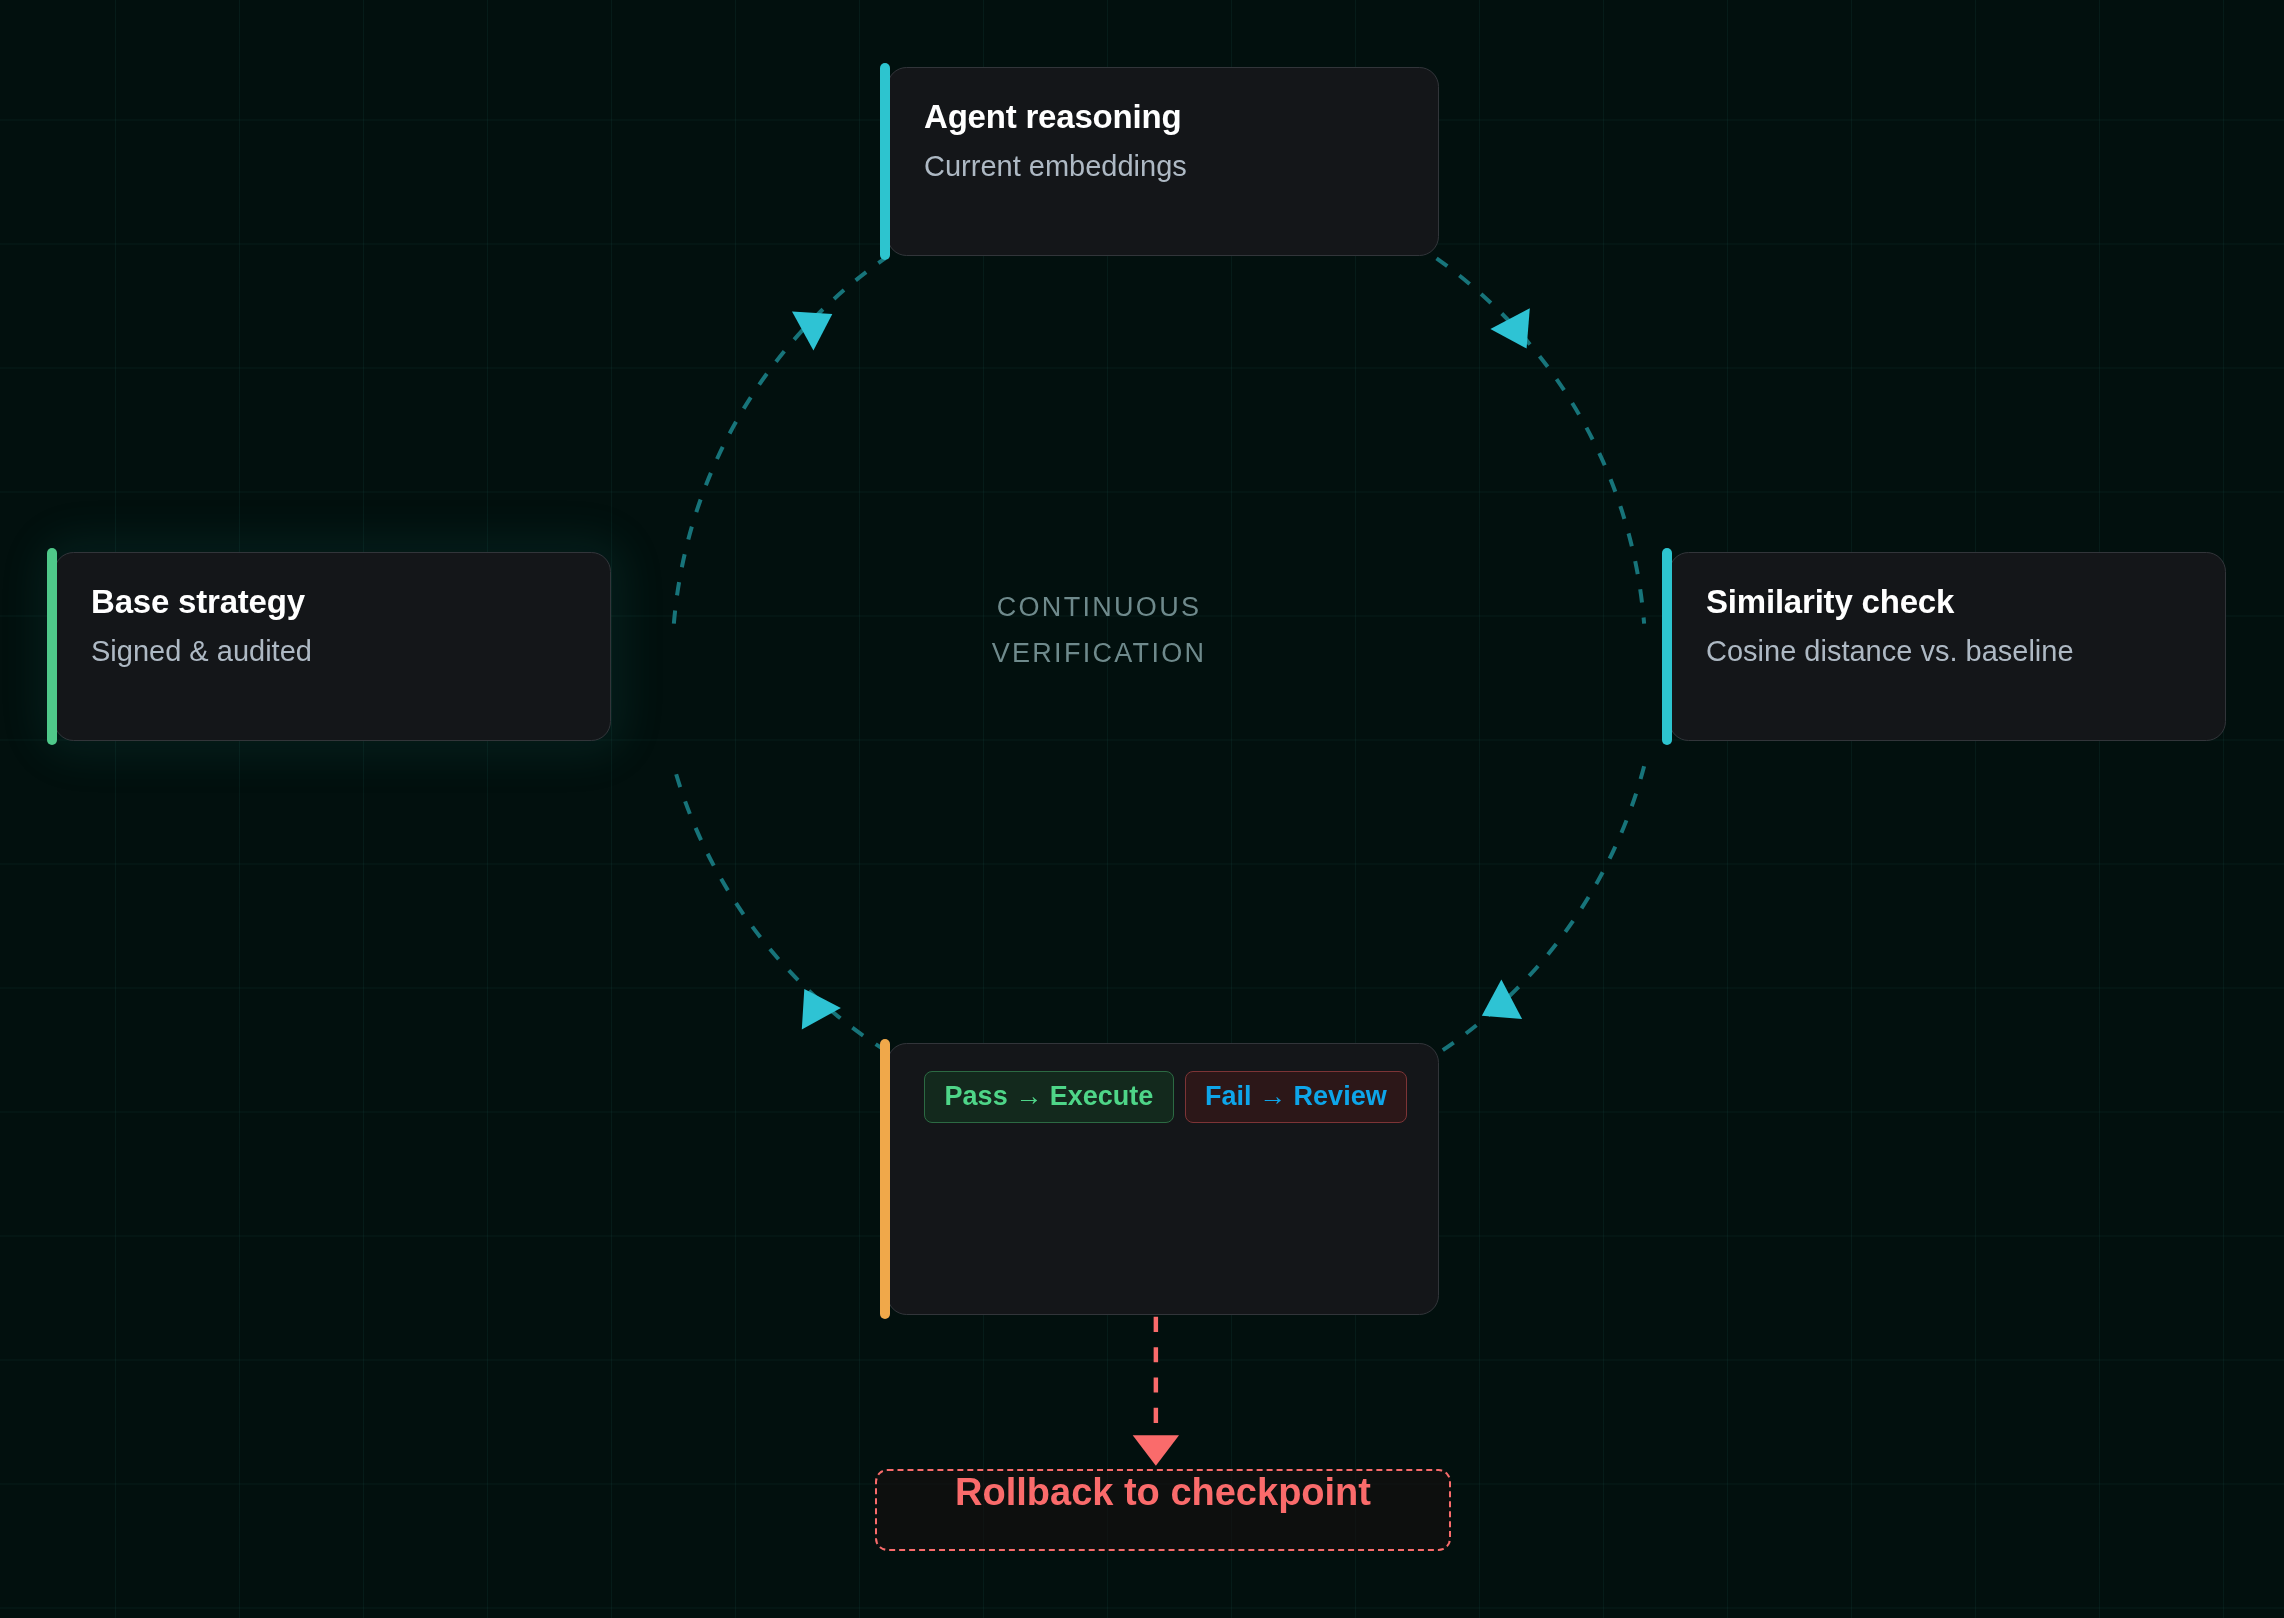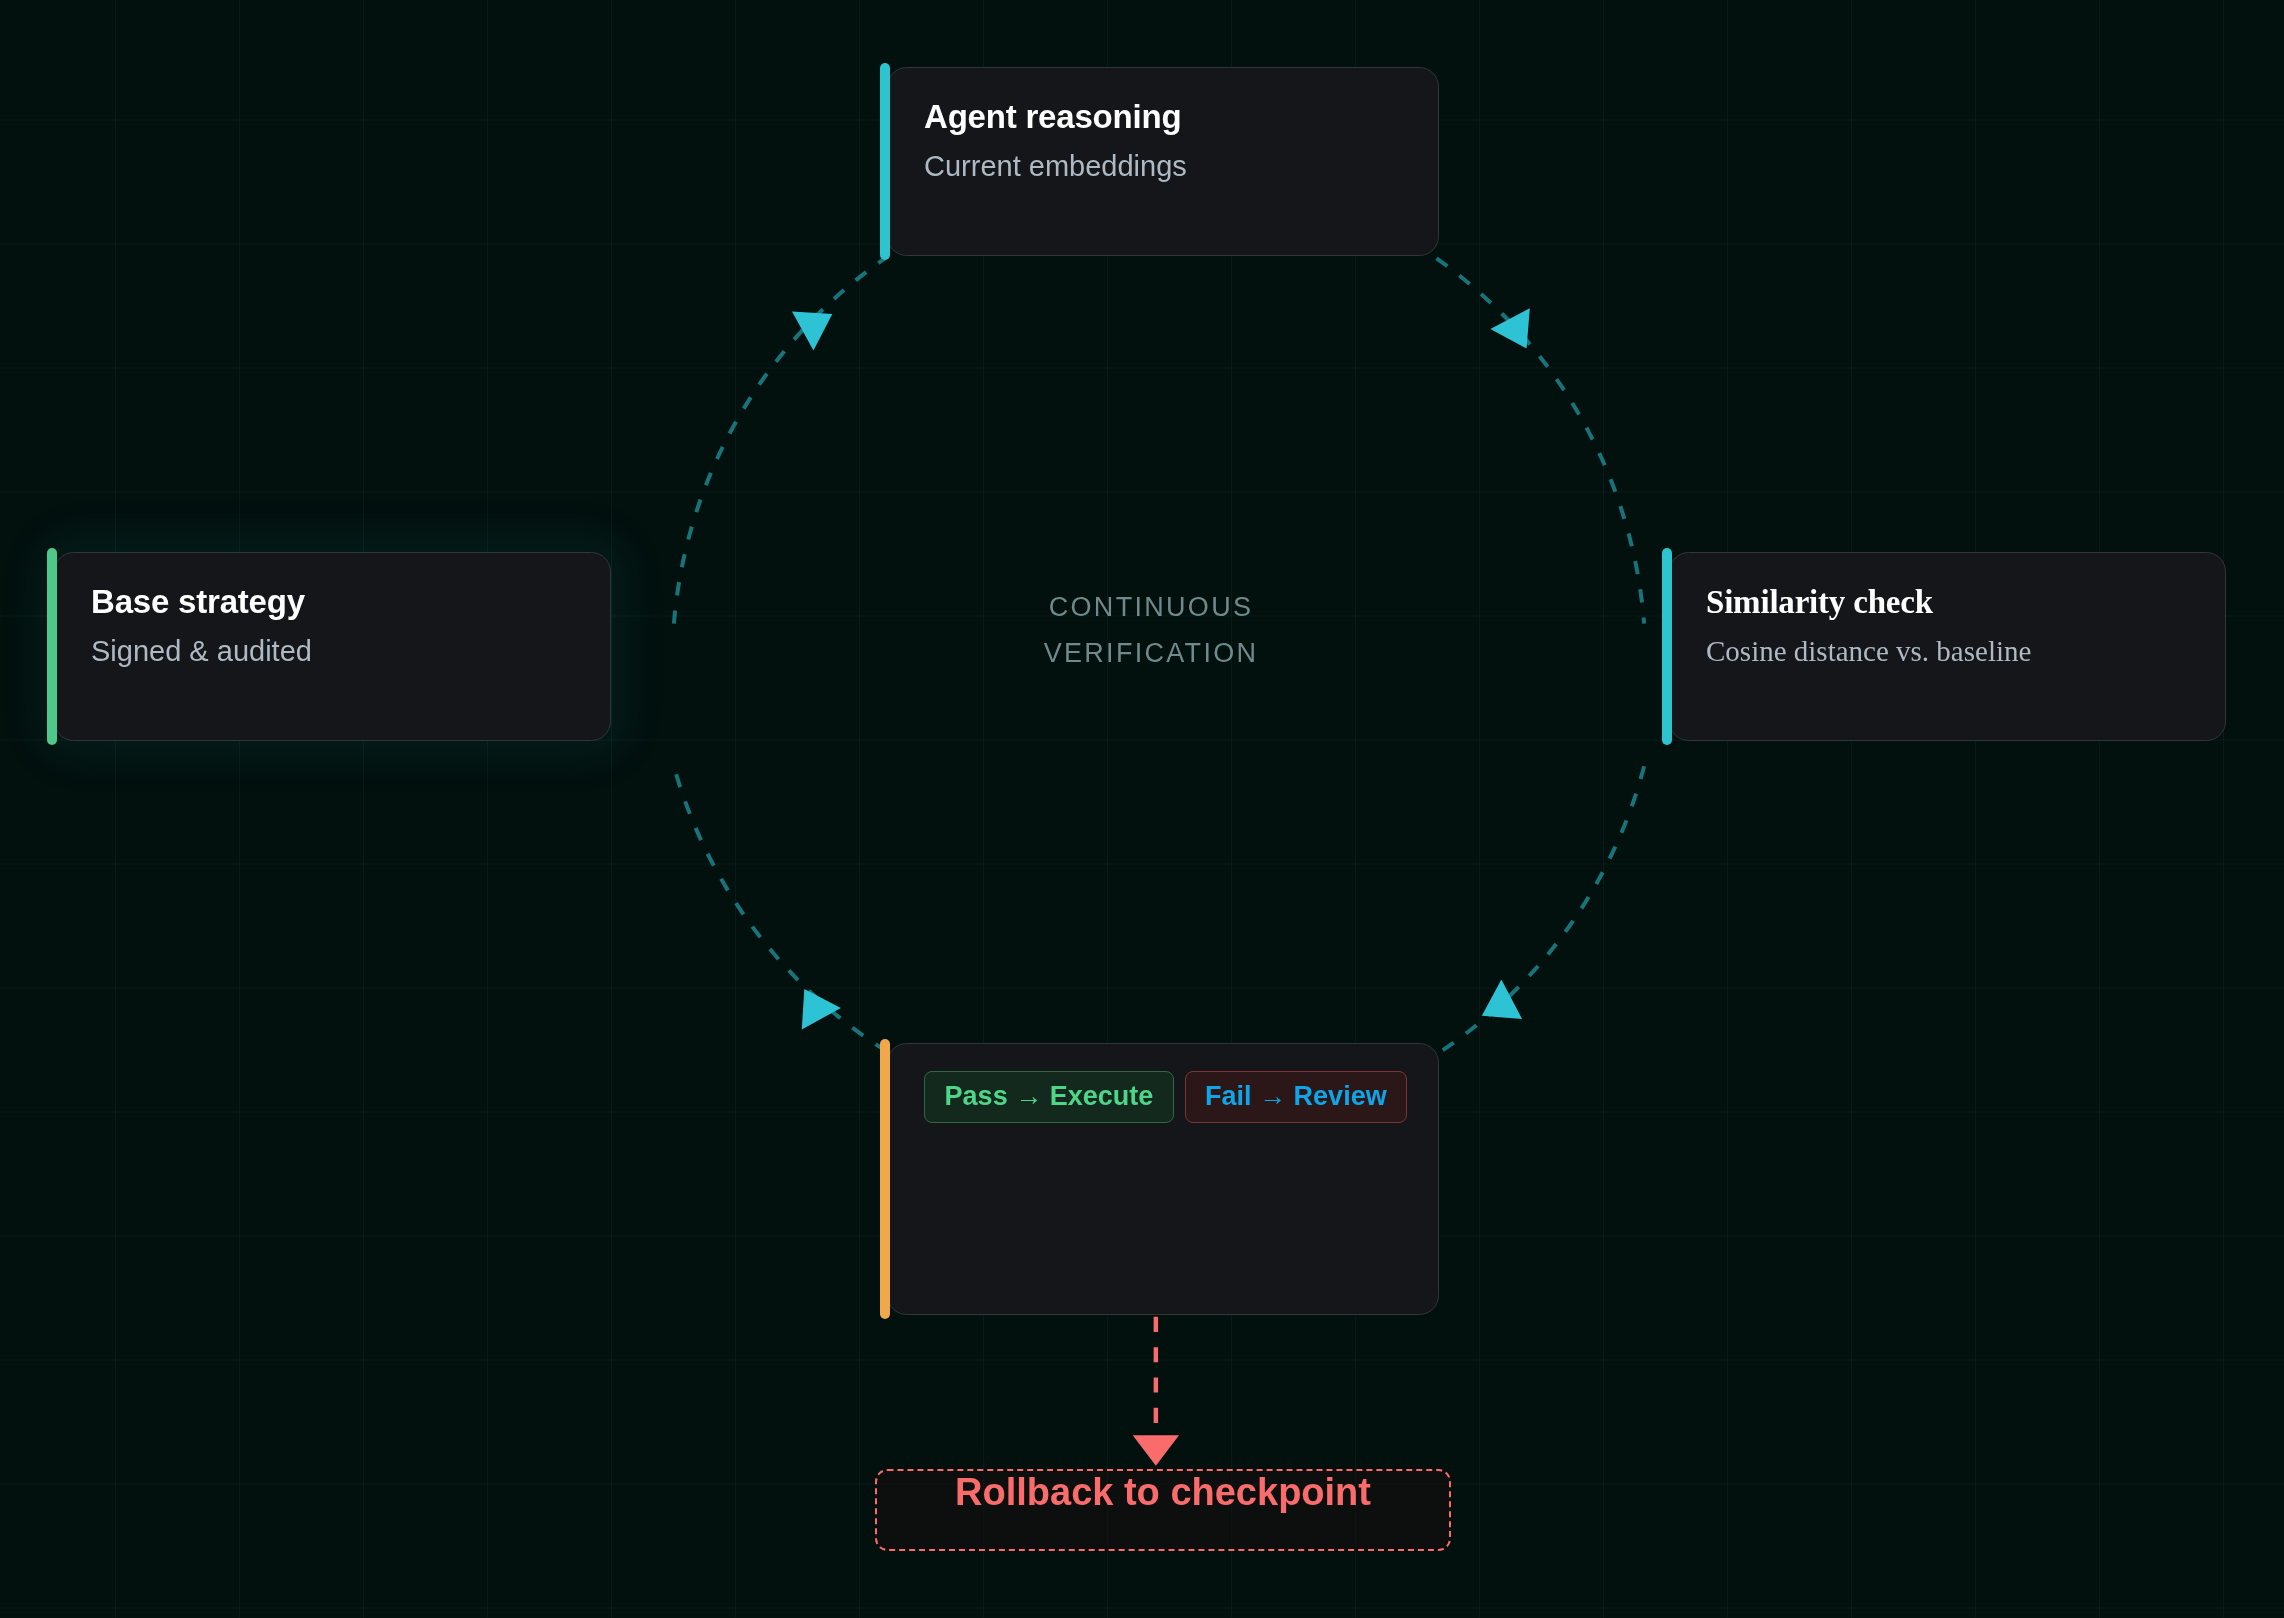--- a/index.html
+++ b/index.html
@@ -30,21 +30,21 @@
     position: absolute;
     inset: 0;
     width: 2285px;
     height: 1618px;
     pointer-events: none;
   }
 
   
   .center-label {
     position: absolute;
-    left: 971px;
+    left: 919px;
     top: 584px;
     width: 360px;
     text-align: center;
     color: #6f8a8c;
     font-size: 27px;
     line-height: 46px;
     letter-spacing: 2.3px;
     font-weight: 400;
     white-space: pre-line;
   }
@@ -86,21 +86,20 @@
     left: 887px;
     top: 67px;
     width: 552px;
     height: 189px;
   }
   #card-similarity {
     left: 1669px;
     top: 552px;
     width: 557px;
     height: 189px;
-    font-family: Liberation Serif, serif;
   }
   #card-base {
     left: 54px;
     top: 552px;
     width: 557px;
     height: 189px;
     box-shadow: 0 0 41px 16px rgba(40, 150, 140, 0.10);
   }
   #card-drift {
     left: 887px;

